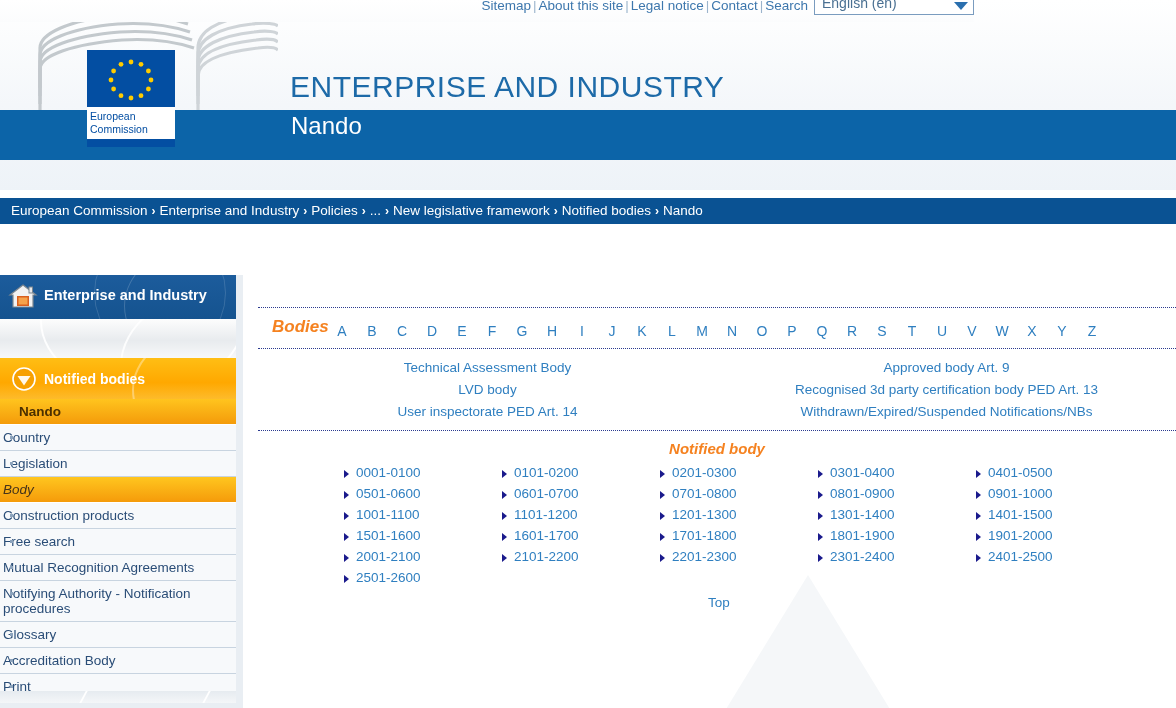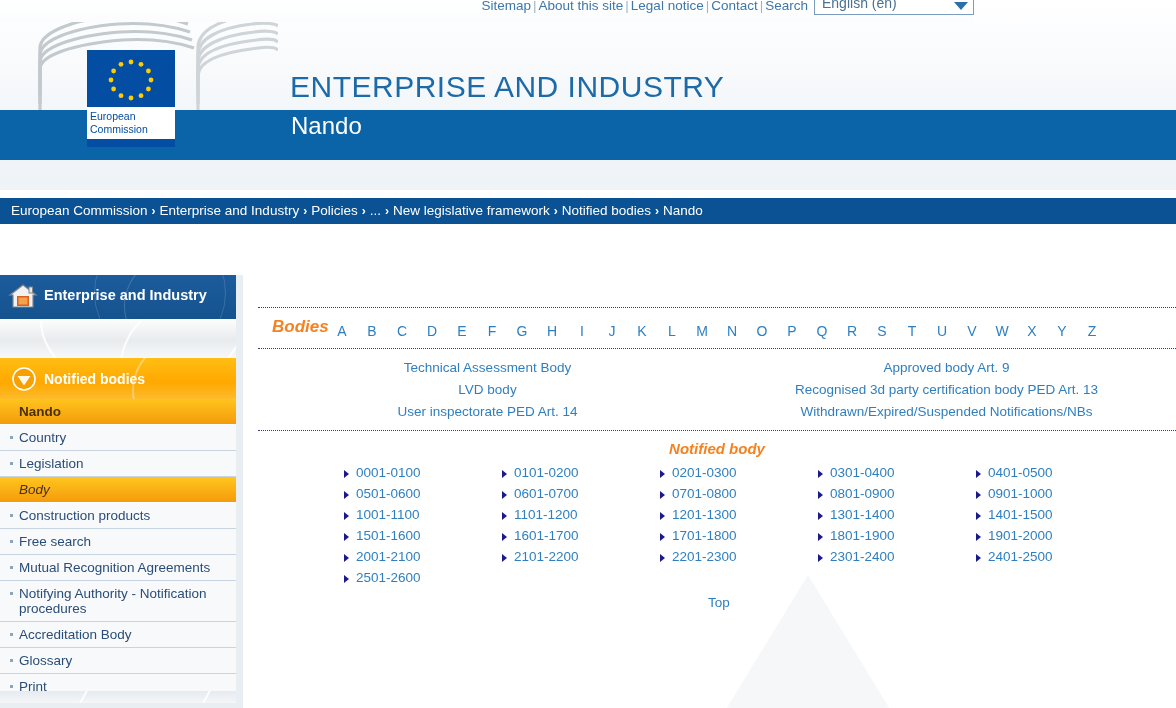--- a/index.html
+++ b/index.html
@@ -291,21 +291,21 @@
     padding: 5px 0 0 19px;
     box-sizing: border-box;
     border-bottom: 1px solid #ffffff;
   }
   .sb-item {
     position: relative;
     background: #f7f9fb;
     border-bottom: 1px solid #c8d4e0;
     color: #2a4d77;
     font-size: 13.5px;
-    padding: 5px 6px 5px 19px;
+    padding: 5px 6px 5px 3px;
     box-sizing: border-box;
     line-height: 15px;
   }
   .sb-item a { color: #2a4d77; }
   .sb-item .dot {
     position: absolute;
     left: 10px;
     top: 11px;
     width: 3px;
     height: 3px;
@@ -578,25 +578,25 @@
       <div class="sb-item">
         <span class="dot"></span>
         <a href="#">Mutual Recognition Agreements</a>
       </div>
       <div class="sb-item">
         <span class="dot"></span>
         <a href="#">Notifying Authority - Notification procedures</a>
       </div>
       <div class="sb-item">
         <span class="dot"></span>
+        <a href="#">Glossary</a>
+      </div>
+      <div class="sb-item">
+        <span class="dot"></span>
         <a href="#">Accreditation Body</a>
-      </div>
-      <div class="sb-item">
-        <span class="dot"></span>
-        <a href="#">Glossary</a>
       </div>
       <div class="sb-item">
         <span class="dot"></span>
         <a href="#">Print</a>
       </div>
 
       <div class="sb-foot">
         <div class="sl" style="left:82px"></div>
         <div class="sl" style="left:205px"></div>
       </div>

